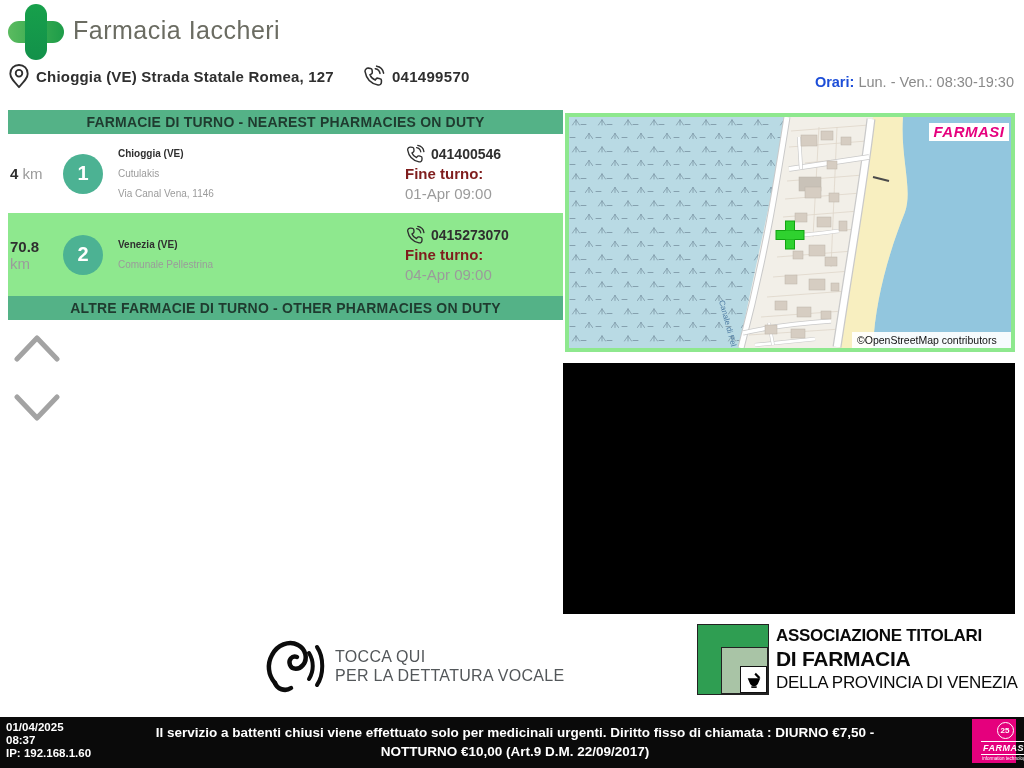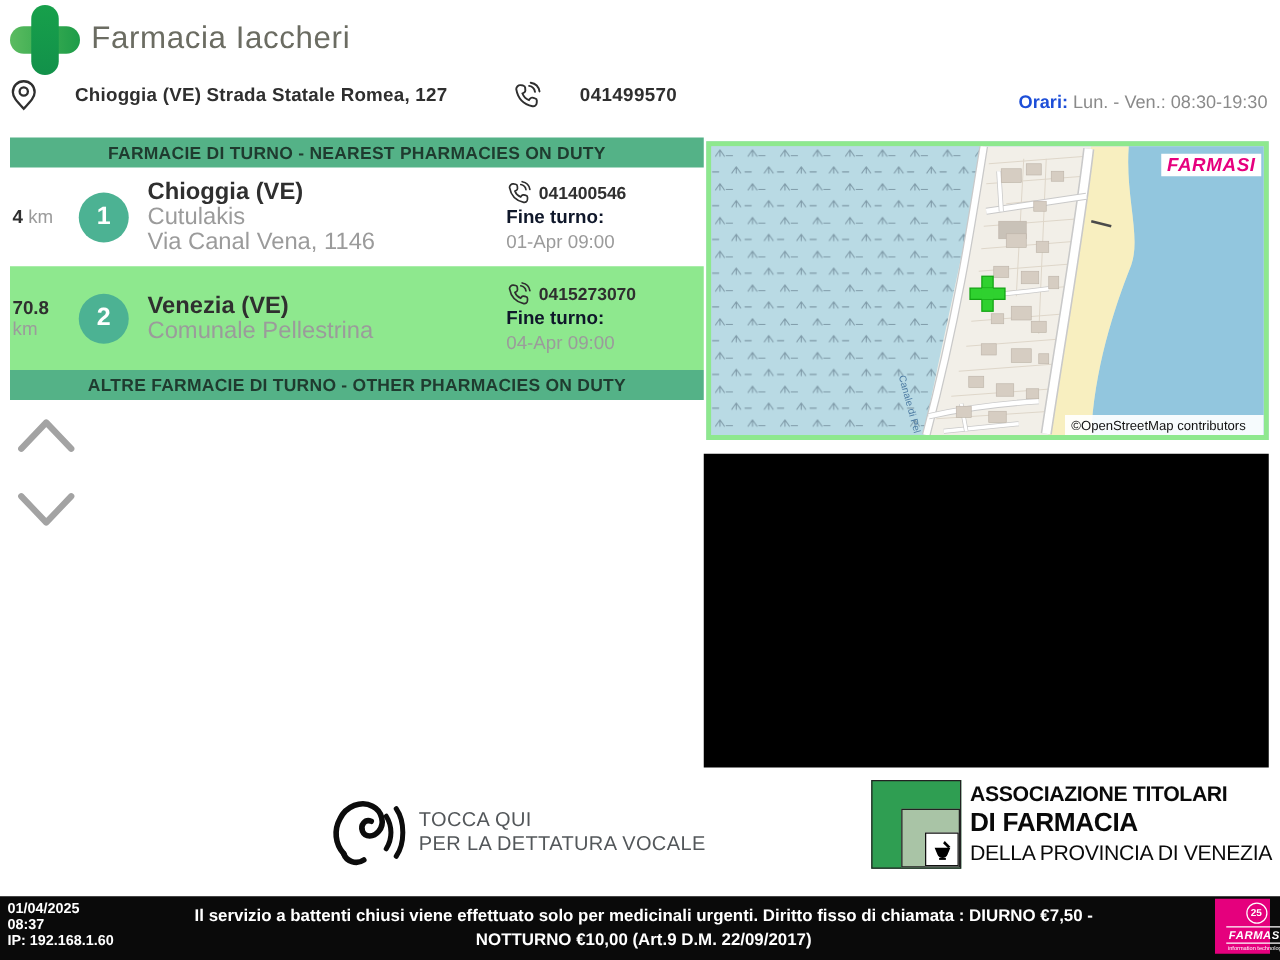--- a/index.html
+++ b/index.html
@@ -7,47 +7,47 @@
   #stage { position:relative; width:1024px; height:768px; background:#fff; overflow:hidden; }
 
   
   .logo-cross { position:absolute; left:8px; top:4px; width:56px; height:56px; }
   .logo-cross .h-bar { position:absolute; left:0; top:17px; width:56px; height:22px; border-radius:11px;
                        background:linear-gradient(90deg,#5bbb60 0%,#3dad52 45%,#1d9c49 100%); }
   .logo-cross .v-bar { position:absolute; left:17px; top:0; width:22px; height:56px; border-radius:11px;
                        background:linear-gradient(180deg,#17a04b 0%,#12914a 100%); }
   .page-title { position:absolute; left:73px; top:16px; font-size:25px; color:#6b6c62; letter-spacing:.5px; }
 
-  .addr-row { position:absolute; left:8px; top:61px; height:30px; display:flex; align-items:center;gap:24px; }
+  .addr-row { position:absolute; left:8px; top:61px; height:30px; display:flex; align-items:center; }
   .pin-wrap { width:22px; height:28px; margin-right:6px; }
   .addr-text { font-size:15px; font-weight:700; color:#2f2f2f; letter-spacing:.2px; }
   .phone-wrap { width:24px; height:24px; margin-left:28px; margin-right:6px; }
   .phone-num { font-size:15px; font-weight:700; color:#2f2f2f; letter-spacing:.3px; }
 
   .orari { position:absolute; right:10px; top:74px; font-size:14.5px; color:#8a8a8a; }
   .orari b { color:#1d4ed8; font-weight:700; }
 
   
   .left-panel { position:absolute; left:8px; top:110px; width:555px; }
   .banner { height:24px; background:#54b287; color:#1f3b2f; font-size:14px; font-weight:700;
             text-align:center; line-height:24px; letter-spacing:.2px; }
   .duty-row { display:flex; align-items:center; min-height:79px; padding:6px 0; }
   .duty-row.alt { background:#8ee88e; min-height:83px; }
   .dist { width:55px; padding-left:2px; font-size:15px; color:#9b9b9b; }
   .dist b { color:#2f2f2f; font-weight:700; }
   .num-circle { width:40px; height:40px; border-radius:50%; background:#4cb293; color:#fff;
                 font-size:20px; font-weight:700; display:flex; align-items:center; justify-content:center;
                 margin-right:15px; flex:0 0 40px; }
-  .info { flex:1; line-height:20px; font-size:19px; color:#9b9b9b; }
+  .info { flex:1; line-height:20px; font-size:10px; color:#9b9b9b; }
   .info .city { font-weight:700; color:#2f2f2f; }
   .rightinfo { width:158px; line-height:20px; font-size:15px; color:#9b9b9b; }
   .rightinfo .ph { display:flex; align-items:center; }
   .rightinfo .ph .phone-sm { width:21px; height:20px; margin-right:5px; }
   .rightinfo .ph span { font-size:14px; font-weight:700; color:#2f2f2f; }
-  .rightinfo .lbl { font-weight:700; color:#0f172a; }
+  .rightinfo .lbl { font-weight:700; color:#7f1d1d; }
 
   .chev { position:absolute; left:14px; width:46px; height:30px; cursor:pointer; }
   .chev.up { top:332px; } .chev.down { top:394px; }
 
   
   .map-box { position:absolute; left:565px; top:113px; width:450px; height:239px;
              border:4px solid #8ee88e; background:#b9dae4; }
   .video-box { position:absolute; left:563px; top:363px; width:452px; height:251px; background:#000; }
 
   

